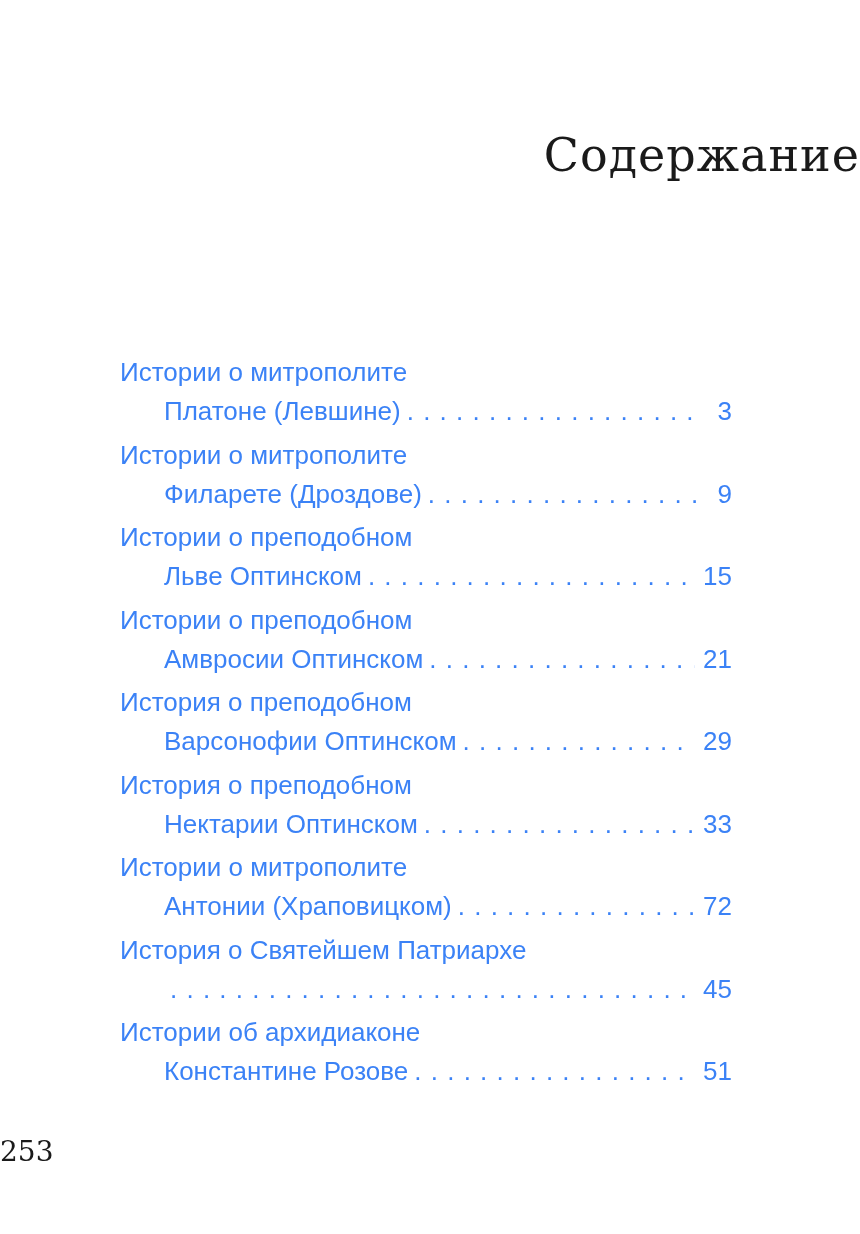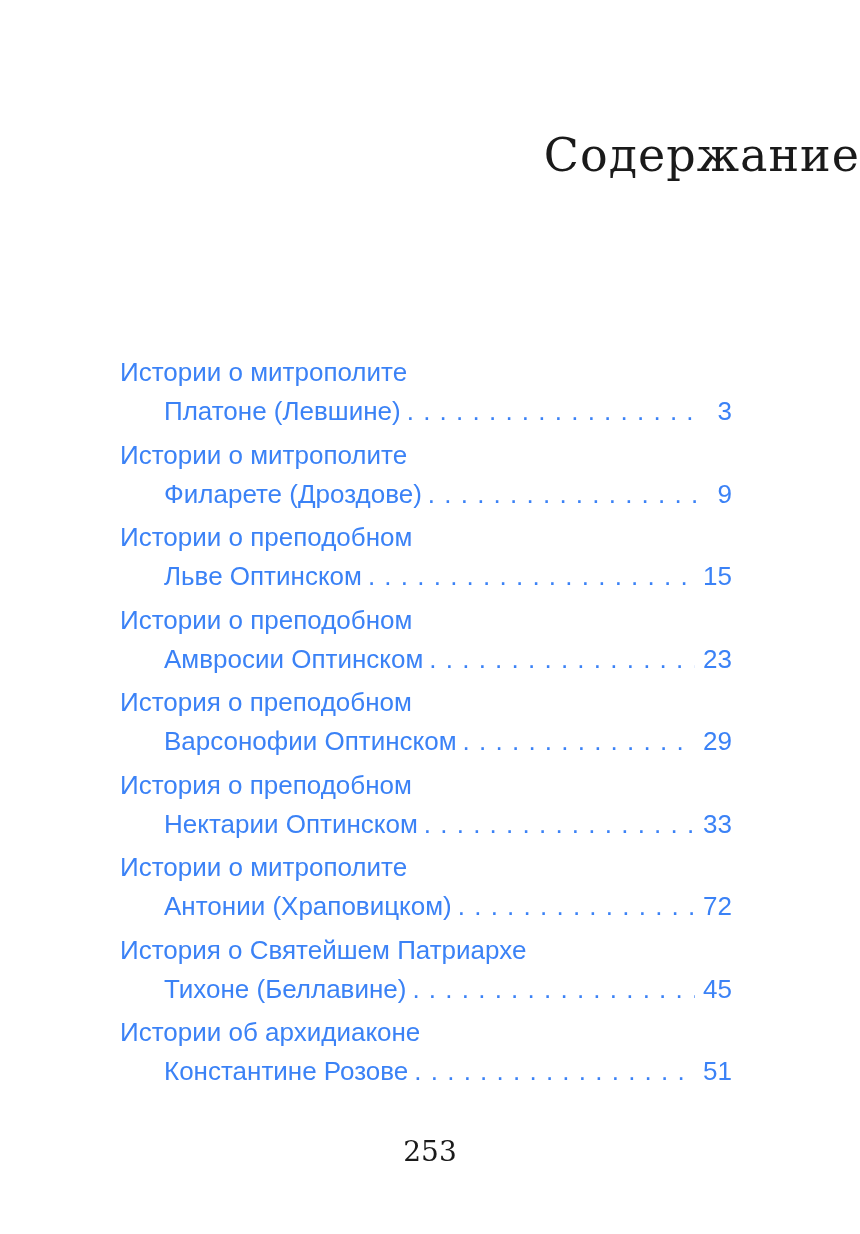--- a/index.html
+++ b/index.html
@@ -8,21 +8,21 @@
     font-family:"DejaVu Serif", serif; font-size:46px; letter-spacing:1px; color:#1a1a1a; }
   .toc { position:absolute; top:352px; left:120px; width:612px;
     font-family:"Liberation Sans", sans-serif; font-size:26px; color:#3b82f6; }
   .entry { height:82.5px; }
   .line1 { height:40px; line-height:40px; white-space:nowrap; }
   .line2 { height:38px; line-height:38px; padding-left:44px; display:flex; white-space:nowrap; }
   .name { flex:0 0 auto; }
   .dots { flex:1 1 auto; overflow:hidden; letter-spacing:7px; padding-left:6px; }
   .dots::before { content:". . . . . . . . . . . . . . . . . . . . . . . . . . . . . . . . . . . . . . . ."; letter-spacing:0; word-spacing:2px; }
   .page { flex:0 0 auto; padding-left:8px; text-align:right; min-width:28px; }
-  .folio { position:absolute; top:1135px; left:0; width:860px; text-align:center;
+  .folio { position:absolute; top:1135px; left:0; width:860px; 
     font-family:"DejaVu Serif", serif; font-size:28px; }
 </style>
 </head>
 <body>
 
 <div class="title">Содержание</div>
 
 <div class="toc">
   <div class="entry">
     <div class="line1">Истории о митрополите</div>
@@ -46,21 +46,21 @@
         <span class="name">Льве Оптинском</span>
         <span class="dots"></span>
         <span class="page">15</span>
       </div>
   </div>
   <div class="entry">
     <div class="line1">Истории о преподобном</div>
     <div class="line2">
         <span class="name">Амвросии Оптинском</span>
         <span class="dots"></span>
-        <span class="page">23</span>
+        <span class="page">21</span>
       </div>
   </div>
   <div class="entry">
     <div class="line1">История о преподобном</div>
     <div class="line2">
         <span class="name">Варсонофии Оптинском</span>
         <span class="dots"></span>
         <span class="page">29</span>
       </div>
   </div>
@@ -76,21 +76,20 @@
     <div class="line1">Истории о митрополите</div>
     <div class="line2">
         <span class="name">Антонии (Храповицком)</span>
         <span class="dots"></span>
         <span class="page">72</span>
       </div>
   </div>
   <div class="entry">
     <div class="line1">История о Святейшем Патриархе</div>
     <div class="line2">
-        <span class="name">Тихоне (Беллавине)</span>
         <span class="dots"></span>
         <span class="page">45</span>
       </div>
   </div>
   <div class="entry">
     <div class="line1">Истории об архидиаконе</div>
     <div class="line2">
         <span class="name">Константине Розове</span>
         <span class="dots"></span>
         <span class="page">51</span>

